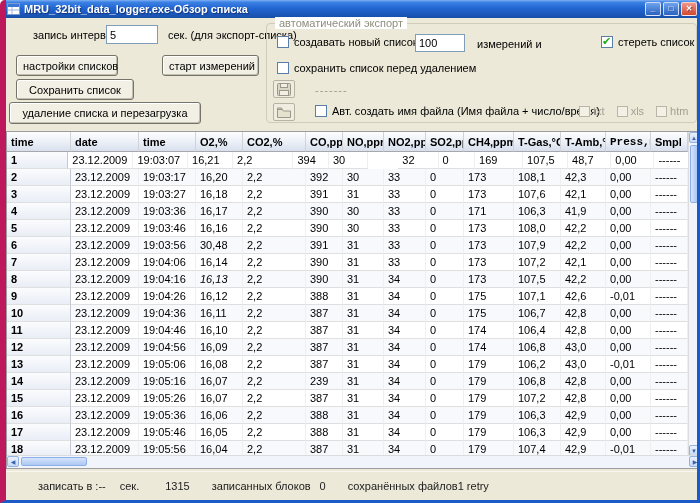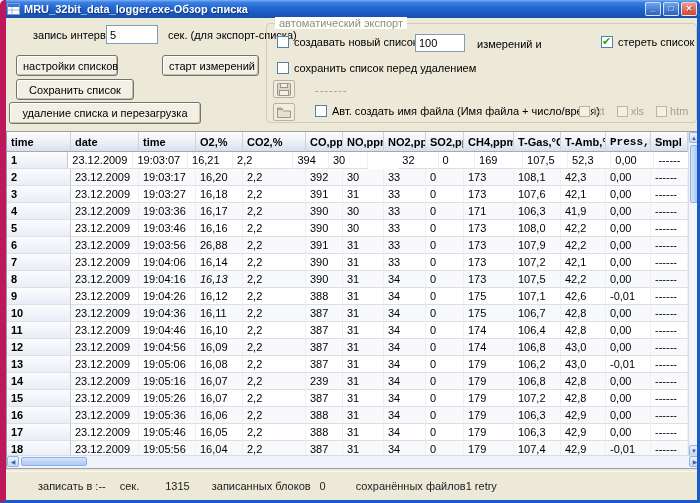--- a/index.html
+++ b/index.html
@@ -158,21 +158,21 @@
             <div class="cell" style="width: 68px;">23.12.2009</div>
             <div class="cell" style="width: 57px;">19:03:07</div>
             <div class="cell" style="width: 47px;">16,21</div>
             <div class="cell" style="width: 63px;">2,2</div>
             <div class="cell" style="width: 37px;">394</div>
             <div class="cell" style="width: 41px;">30</div>
             <div class="cell" style="width: 42px; margin-left: 30px;">32</div>
             <div class="cell" style="width: 38px;">0</div>
             <div class="cell" style="width: 50px;">169</div>
             <div class="cell" style="width: 47px;">107,5</div>
-            <div class="cell" style="width: 45px;">52,3</div>
+            <div class="cell" style="width: 45px;">48,7</div>
             <div class="cell" style="width: 45px;">0,00</div>
             <div class="cell" style="width: 37px;">------</div>
           </div>
           <div class="row alt">
             <div class="cell blockcell" style="width: 64px;">2</div>
             <div class="cell" style="width: 68px;">23.12.2009</div>
             <div class="cell" style="width: 57px;">19:03:17</div>
             <div class="cell" style="width: 47px;">16,20</div>
             <div class="cell" style="width: 63px;">2,2</div>
             <div class="cell" style="width: 37px;">392</div>
@@ -230,21 +230,21 @@
             <div class="cell" style="width: 50px;">173</div>
             <div class="cell" style="width: 47px;">108,0</div>
             <div class="cell" style="width: 45px;">42,2</div>
             <div class="cell" style="width: 45px;">0,00</div>
             <div class="cell" style="width: 37px;">------</div>
           </div>
           <div class="row alt">
             <div class="cell blockcell" style="width: 64px;">6</div>
             <div class="cell" style="width: 68px;">23.12.2009</div>
             <div class="cell" style="width: 57px;">19:03:56</div>
-            <div class="cell" style="width: 47px;">26,88</div>
+            <div class="cell" style="width: 47px;">30,48</div>
             <div class="cell" style="width: 63px;">2,2</div>
             <div class="cell" style="width: 37px;">391</div>
             <div class="cell" style="width: 41px;">31</div>
             <div class="cell" style="width: 42px;">33</div>
             <div class="cell" style="width: 38px;">0</div>
             <div class="cell" style="width: 50px;">173</div>
             <div class="cell" style="width: 47px;">107,9</div>
             <div class="cell" style="width: 45px;">42,2</div>
             <div class="cell" style="width: 45px;">0,00</div>
             <div class="cell" style="width: 37px;">------</div>
@@ -455,17 +455,17 @@
         <span class="sbtn" style="right:0;top:0;width:12px;height:11px;">▶</span>
       </div>
     </div>
 
     <div class="statusbar">
       <span>записать в :--</span>
       <span style="margin-left:14px;">сек.</span>
       <span style="margin-left:26px;">1315</span>
       <span style="margin-left:22px;">записанных блоков</span>
       <span style="margin-left:9px;">0</span>
-      <span style="margin-left:30px;">сохранённых файлов1 retry</span>
+      <span style="margin-left:22px;">сохранённых файлов1 retry</span>
     </div>
 
   </div>
 </div>
 
 </body></html>

